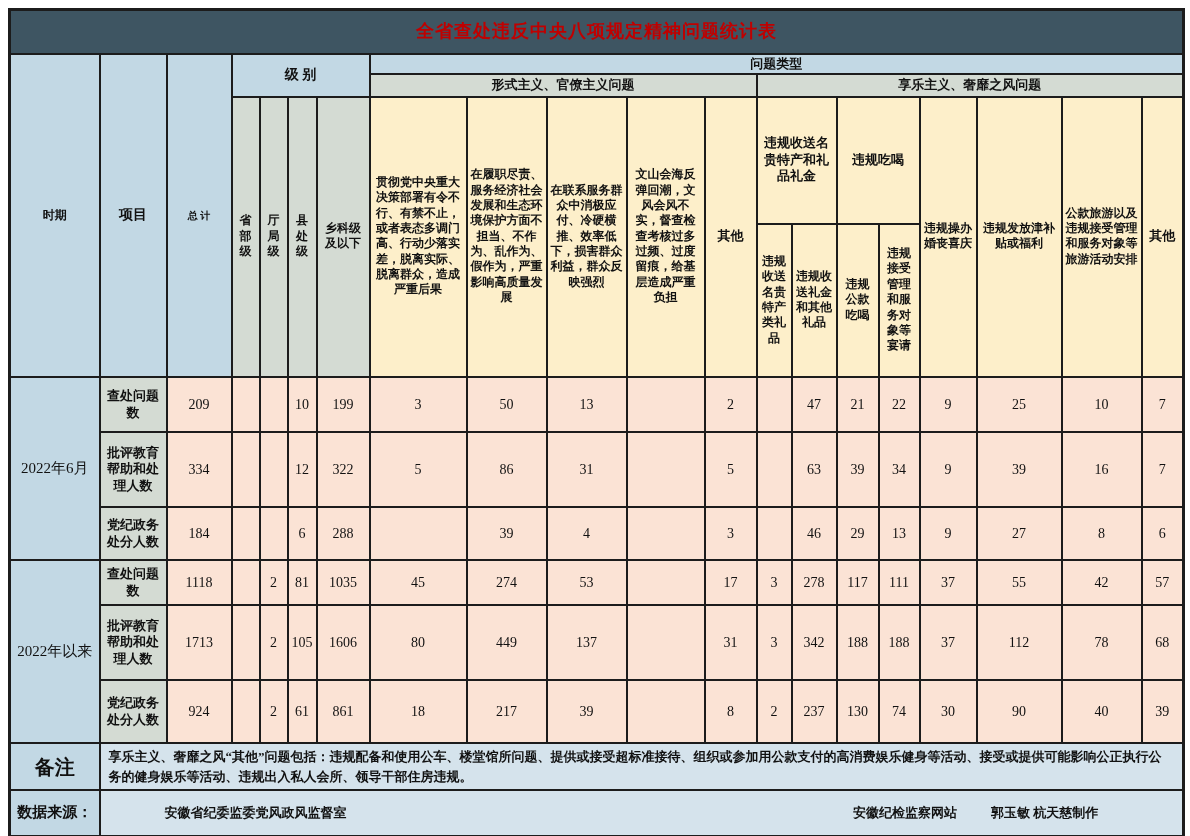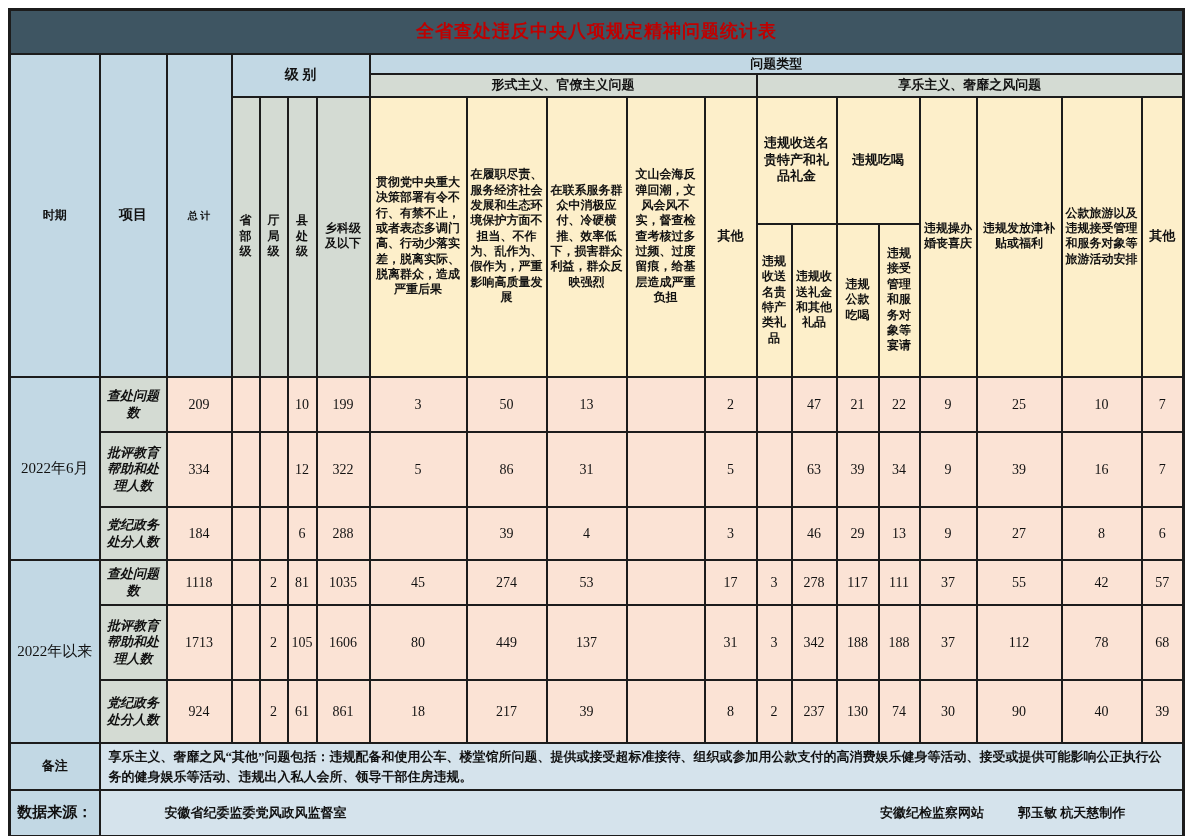--- a/index.html
+++ b/index.html
@@ -14,28 +14,28 @@
      font-size:18px;font-weight:bold;letter-spacing:1px;}
   .blue{background:var(--header-blue,#c2d8e4);}
   .green{background:var(--header-green,#d4dbd3);}
   .cream{background:var(--header-cream,#fdefca);}
   .pink{background:var(--cell-pink,#fbe3d5);}
   .foot{background:var(--footer-bg,#d5e3ec);}
   .hdr{font-weight:bold;}
   .small{font-size:12px;line-height:1.28;padding:2px 3px;font-family:Liberation Mono, monospace;}
   .num{font-size:14px;}
   .period{font-size:15px;}
-  .item{font-weight:bold;font-size:13px;padding:1px 4px;font-style:italic;}
+  .item{font-weight:bold;font-size:13px;padding:1px 4px;}
   .remark-content{text-align:left;padding:3px 8px;font-weight:bold;font-size:13px;line-height:1.5;}
   .source-content{font-weight:bold;font-size:13px;padding:0;}
   .source-flex{display:flex;align-items:center;width:100%;}
   .source-flex .sl{margin-left:64px;}
   .source-flex .sp{flex:1;}
   .source-flex .sr{margin-right:34px;text-align:center;}
-  .source-flex .sc{margin-right:57px;text-align:right;}
+  .source-flex .sc{margin-right:84px;text-align:right;}
 </style>
 </head>
 <body>
 
 <div class="sheet">
 <table>
   <colgroup>
     <col style="width:90px">
         <col style="width:67px">
         <col style="width:65px">
@@ -229,21 +229,21 @@
     <td class="pink num">237</td>
     <td class="pink num">130</td>
     <td class="pink num">74</td>
     <td class="pink num">30</td>
     <td class="pink num">90</td>
     <td class="pink num">40</td>
     <td class="pink num">39</td>
   </tr>
 
   <tr style="height:45px">
-    <td class="blue hdr" style="font-size:13px">备注</td>
+    <td class="blue hdr" style="font-size:20px">备注</td>
     <td class="foot remark-content" colspan="19">享乐主义、奢靡之风“其他”问题包括：违规配备和使用公车、楼堂馆所问题、提供或接受超标准接待、组织或参加用公款支付的高消费娱乐健身等活动、接受或提供可能影响公正执行公务的健身娱乐等活动、违规出入私人会所、领导干部住房违规。</td>
   </tr>
 
   <tr style="height:46px">
     <td class="blue hdr" style="font-size:15px">数据来源：</td>
     <td class="foot source-content" colspan="19">
       <div class="source-flex">
         <span class="sl">安徽省纪委监委党风政风监督室</span>
         <span class="sp"></span>
         <span class="sr">安徽纪检监察网站</span>

